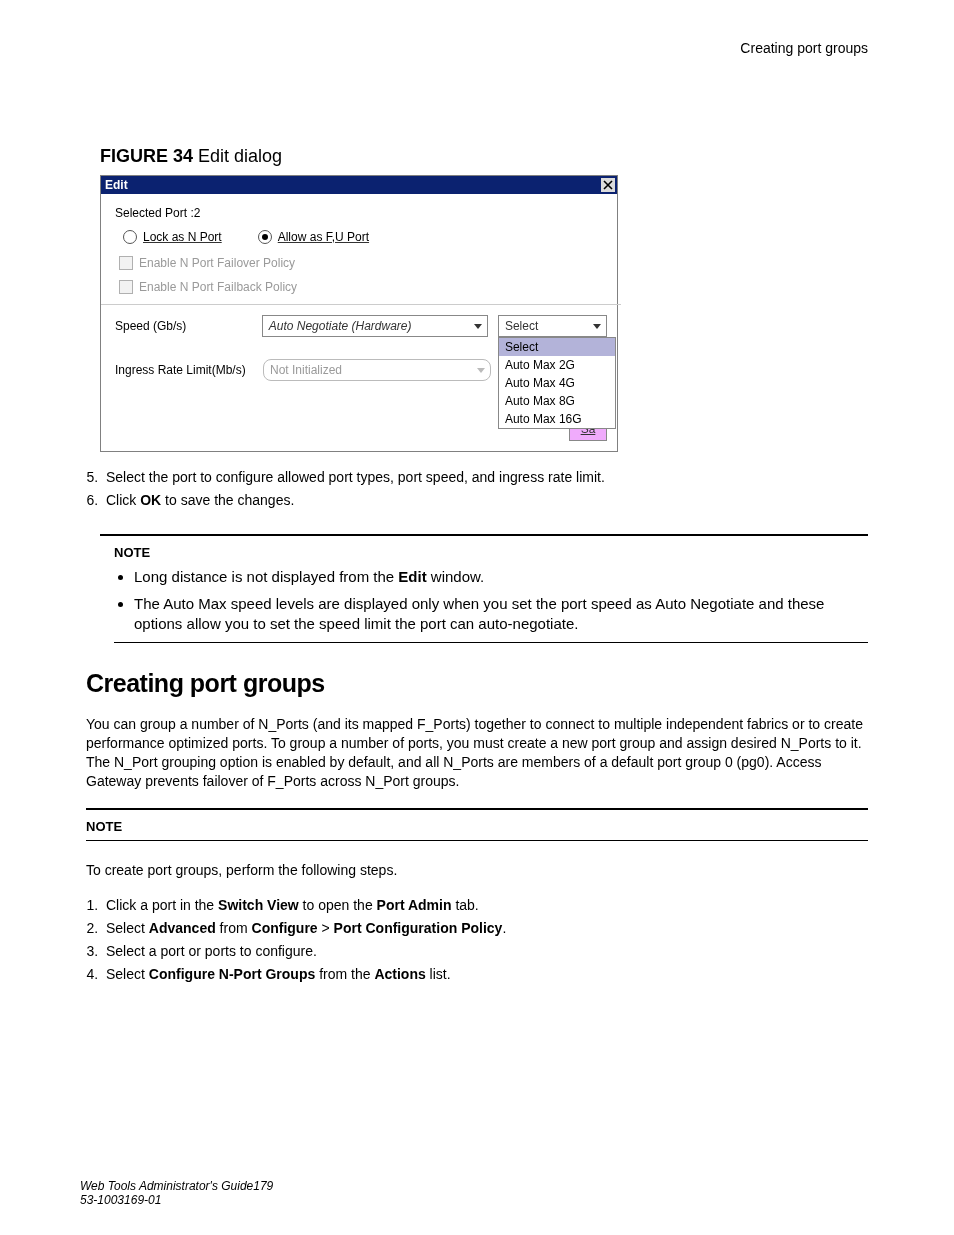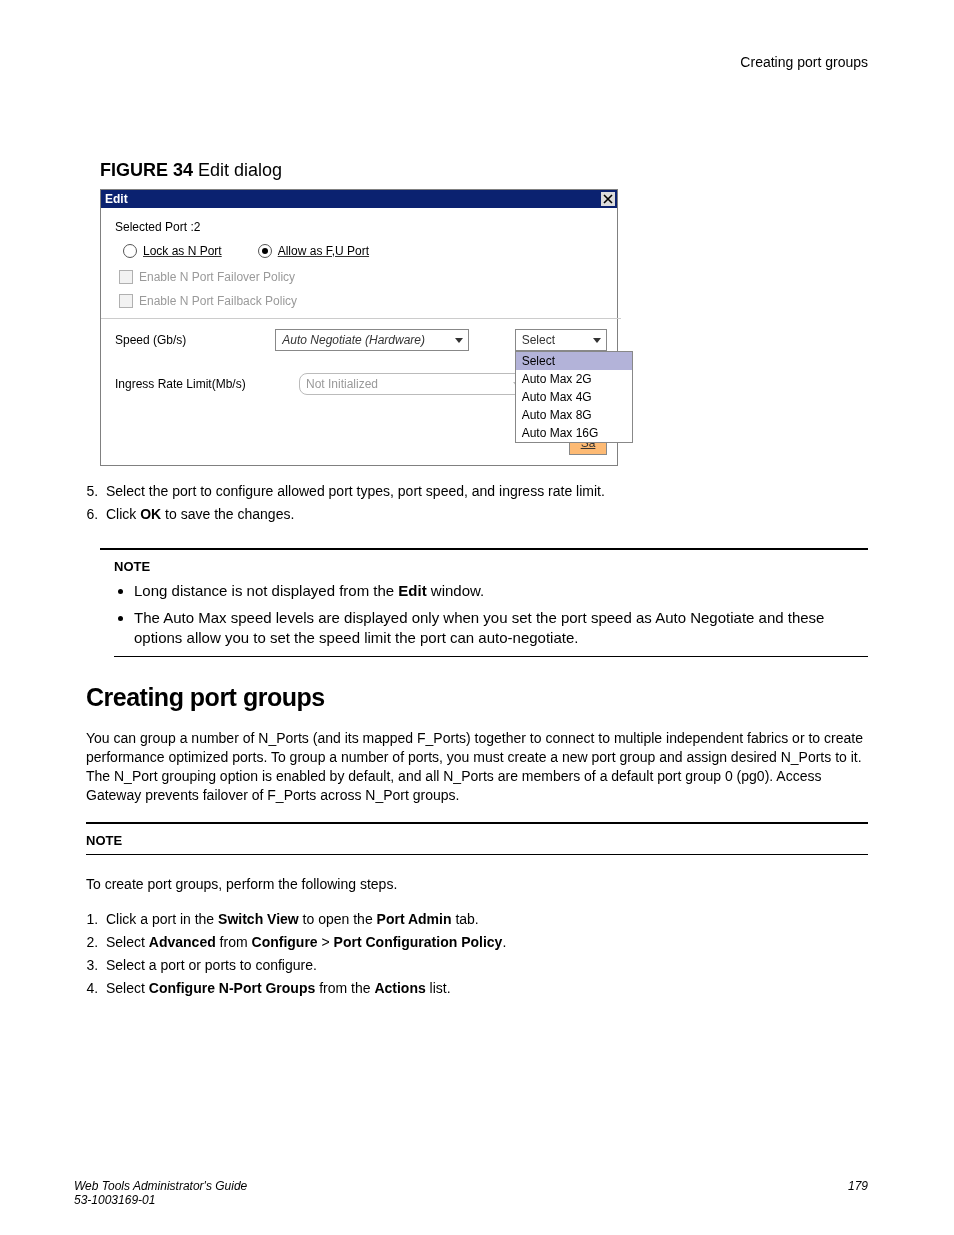--- a/index.html
+++ b/index.html
@@ -8,21 +8,21 @@
     background: #fff;
     font-family: Arial, Helvetica, sans-serif;
     color: #000;
     width: 954px;
   }
   .page {
     position: relative;
     width: 954px;
     height: 1235px;
     box-sizing: border-box;
-    padding: 54px 86px 0 86px;
+    padding: 40px 86px 0 86px;
   }
   .section-header {
     text-align: right;
     font-size: 14px;
     margin-bottom: 90px;
   }
   .fig-caption {
     font-size: 18px;
     margin: 0 0 8px 14px;
   }
@@ -63,21 +63,21 @@
     width: 12px; height: 12px; border: 1px solid #555; border-radius: 50%;
     display:flex; align-items:center; justify-content:center;
   }
   .radio.selected .circle::after {
     content:''; width:6px; height:6px; background:#000; border-radius:50%;
   }
   .check-row { display:flex; align-items:center; gap:6px; margin: 4px 0 10px 4px; color:#9a9a9a; }
   .check-box { width:12px; height:12px; border:1px solid #b0b0b0; background:#f2f2f2; }
   .sep { border-top: 1px solid #ccc; margin: 4px -14px 10px -14px; }
 
-  .form-row { display:flex; align-items:center; margin: 6px 0; gap: 36px; }
+  .form-row { display:flex; align-items:center; margin: 6px 0; }
   .label-col { width: 148px; color:#000; }
 
   .combo {
     display:flex; align-items:center; justify-content: space-between;
     border: 1px solid #888; background:#fff; height: 20px;
     padding: 0 4px 0 6px;
   }
   .combo.disabled { color:#9a9a9a; border-color:#bbb; }
   .combo .caret { width:10px; height:10px; }
   .combo .caret.disabled path { fill:#bbb; }
@@ -85,21 +85,21 @@
   .select-wrap { position: relative; margin-left: 10px; width: 110px; }
   .dropdown {
     position: absolute; top: 22px; left: 0; width: 116px;
     border: 1px solid #888; background:#fff; z-index: 2;
   }
   .dropdown .opt { padding: 1px 6px; height: 16px; line-height:16px; color:#000; }
   .dropdown .opt.sel { background:#b3b3d9; }
 
   .save-btn {
     margin: 8px 0 0 auto; width: 36px; height: 22px;
-    border: 1px solid #888; background:#fdba74;
+    border: 1px solid #888; background:#f0abfc;
     display:flex; align-items:center; justify-content:center;
   }
 
   
   .body-text { font-size: 14px; line-height: 1.35; }
   ol.steps { margin: 16px 0 4px 0; padding-left: 16px; }
   ol.steps li { margin-bottom: 4px; padding-left: 4px; }
 
   .hr-thick { border: none; border-top: 2px solid #000; margin: 24px 0 8px 0; }
   .hr-thin  { border: none; border-top: 1px solid #000; margin: 8px 0 20px 0; }
@@ -114,22 +114,22 @@
     letter-spacing: -0.5px;
     margin: 24px 0 14px 0;
   }
 
   .para { margin: 8px 0 10px 0; }
   .note2-head { font-weight: bold; font-size: 13px; margin-top: 4px; }
 
   
   .footer {
     position: absolute;
-    left: 74px; right: 86px; bottom: 28px;
-    display:flex; justify-content: space-between;
+    left: 80px; right: 86px; bottom: 28px;
+    display:flex; justify-content: flex-start;
     font-style: italic;
     font-size: 12px;
     margin-top: 36px;
   }
   .footer .right { font-style: italic; }
 
   .caret-svg { fill:#333; }
 </style>
 </head>
 <body>

